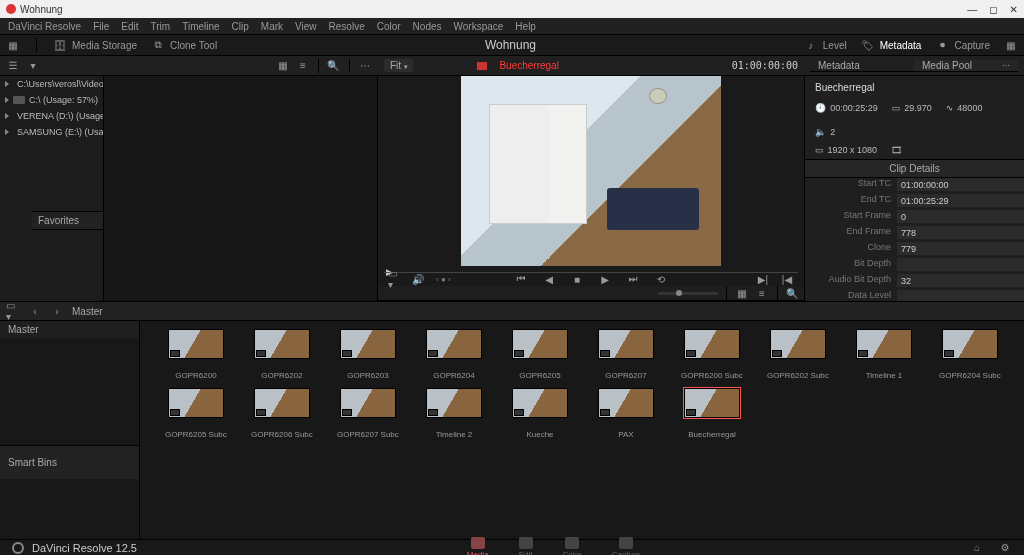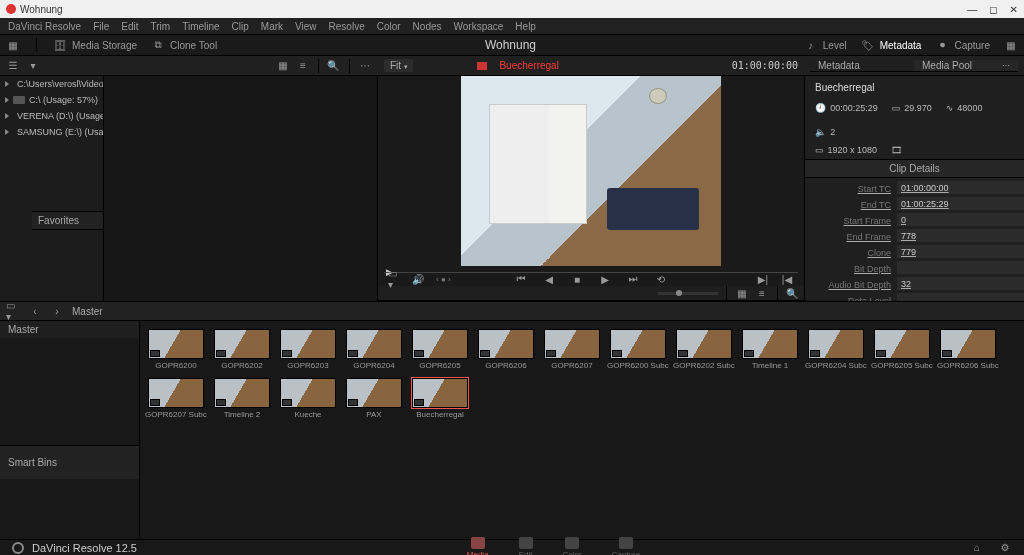--- a/index.html
+++ b/index.html
@@ -41,30 +41,30 @@
   .viewer-ctrls .left-grp{position:absolute;left:10px;display:flex;gap:10px;align-items:center;}
   .viewer-ctrls .right-grp{position:absolute;right:10px;display:flex;gap:10px;align-items:center;}
   .col-right { width:220px; background:#1f1f1f; display:flex; flex-direction:column; border-left:1px solid #000;}
   .meta-tabs { display:flex; height:18px; border-bottom:1px solid #000;}
   .meta-tabs div{flex:1;display:flex;align-items:center;padding:0 8px;background:#262626;}
   .meta-tabs div.active{background:#1f1f1f;}
   .meta-name { padding:6px 10px; color:#ddd;}
   .meta-strip { display:flex; gap:14px; padding:4px 10px; color:#bbb; font-size:9px; flex-wrap:wrap;}
   .meta-strip span{display:flex;align-items:center;gap:4px;}
   .section-hdr{background:#262626;border-top:1px solid #000;border-bottom:1px solid #000;padding:3px 8px;text-align:center;}
-  .kv { display:flex; align-items:flex-end; height:16px; font-size:9px;text-decoration:underline;}
+  .kv { display:flex; align-items:flex-start; height:16px; font-size:9px;}
   .kv .k{width:92px;text-align:right;padding-right:6px;color:#777;}
   .kv .v{flex:1;background:#2b2b2b;height:13px;display:flex;align-items:center;padding:0 4px;color:#ccc;}
   .browser-header{height:20px;background:#222;border-top:1px solid #000;border-bottom:1px solid #000;display:flex;align-items:center;padding:0 6px;gap:8px;}
   .browser{flex:0 0 218px; display:flex; background:#181818;}
   .bin-col{width:140px;border-right:1px solid #000;display:flex;flex-direction:column;}
   .bin-name{padding:3px 8px;background:#1f1f1f;}
   .smart-hdr{margin-top:auto;border-top:1px solid #000;padding:11px 8px;background:#222;}
   .thumbs{flex:1;padding:8px;display:flex;flex-wrap:wrap;gap:8px 10px;align-content:flex-start;overflow:hidden;}
-  .thumb{width:56px;display:flex;flex-direction:column;align-items:center;gap:2px;}
+  .thumb{width:56px;display:flex;flex-direction:column;align-items:center;gap:12px;margin-left:20px;}
   .thumb .img{width:56px;height:30px;background:linear-gradient(120deg,#b9c1c6 0 45%,#88653f 45% 100%);position:relative;border:1px solid #000;}
   .thumb .img.sel{outline:1px solid #f55;}
   .thumb .img .badge{position:absolute;left:1px;bottom:1px;width:10px;height:7px;background:#333;border:1px solid #000;}
   .thumb .lbl{font-size:8px;color:#999;white-space:nowrap;overflow:hidden;max-width:62px;text-align:center;}
   .moderow{height:17px;background:#1e1e1e;border-bottom:1px solid #000;display:flex;align-items:center;justify-content:flex-end;padding:0 4px;gap:6px;}
   .pagebar{height:16px;background:#181818;display:flex;align-items:center;justify-content:space-between;padding:0 12px;border-top:1px solid #000;}
   .pages{display:flex;gap:30px;}
   .page{display:flex;flex-direction:column;align-items:center;gap:1px;color:#666;font-size:8px;}
   .page.active{color:#e55;text-decoration:underline;}
   .page .ic{width:14px;height:12px;background:#444;border-radius:2px;}
@@ -361,26 +361,20 @@
       <div class="thumb">
         <div class="img">
           <div class="badge"></div>
         </div>
         <div class="lbl">GOPR6205</div>
       </div>
       <div class="thumb">
         <div class="img">
           <div class="badge"></div>
         </div>
-        <div class="lbl">GOPR6206</div>
-      </div>
-      <div class="thumb">
-        <div class="img">
-          <div class="badge"></div>
-        </div>
         <div class="lbl">GOPR6207</div>
       </div>
       <div class="thumb">
         <div class="img">
           <div class="badge"></div>
         </div>
         <div class="lbl">GOPR6200 Subclip</div>
       </div>
       <div class="thumb">
         <div class="img">

